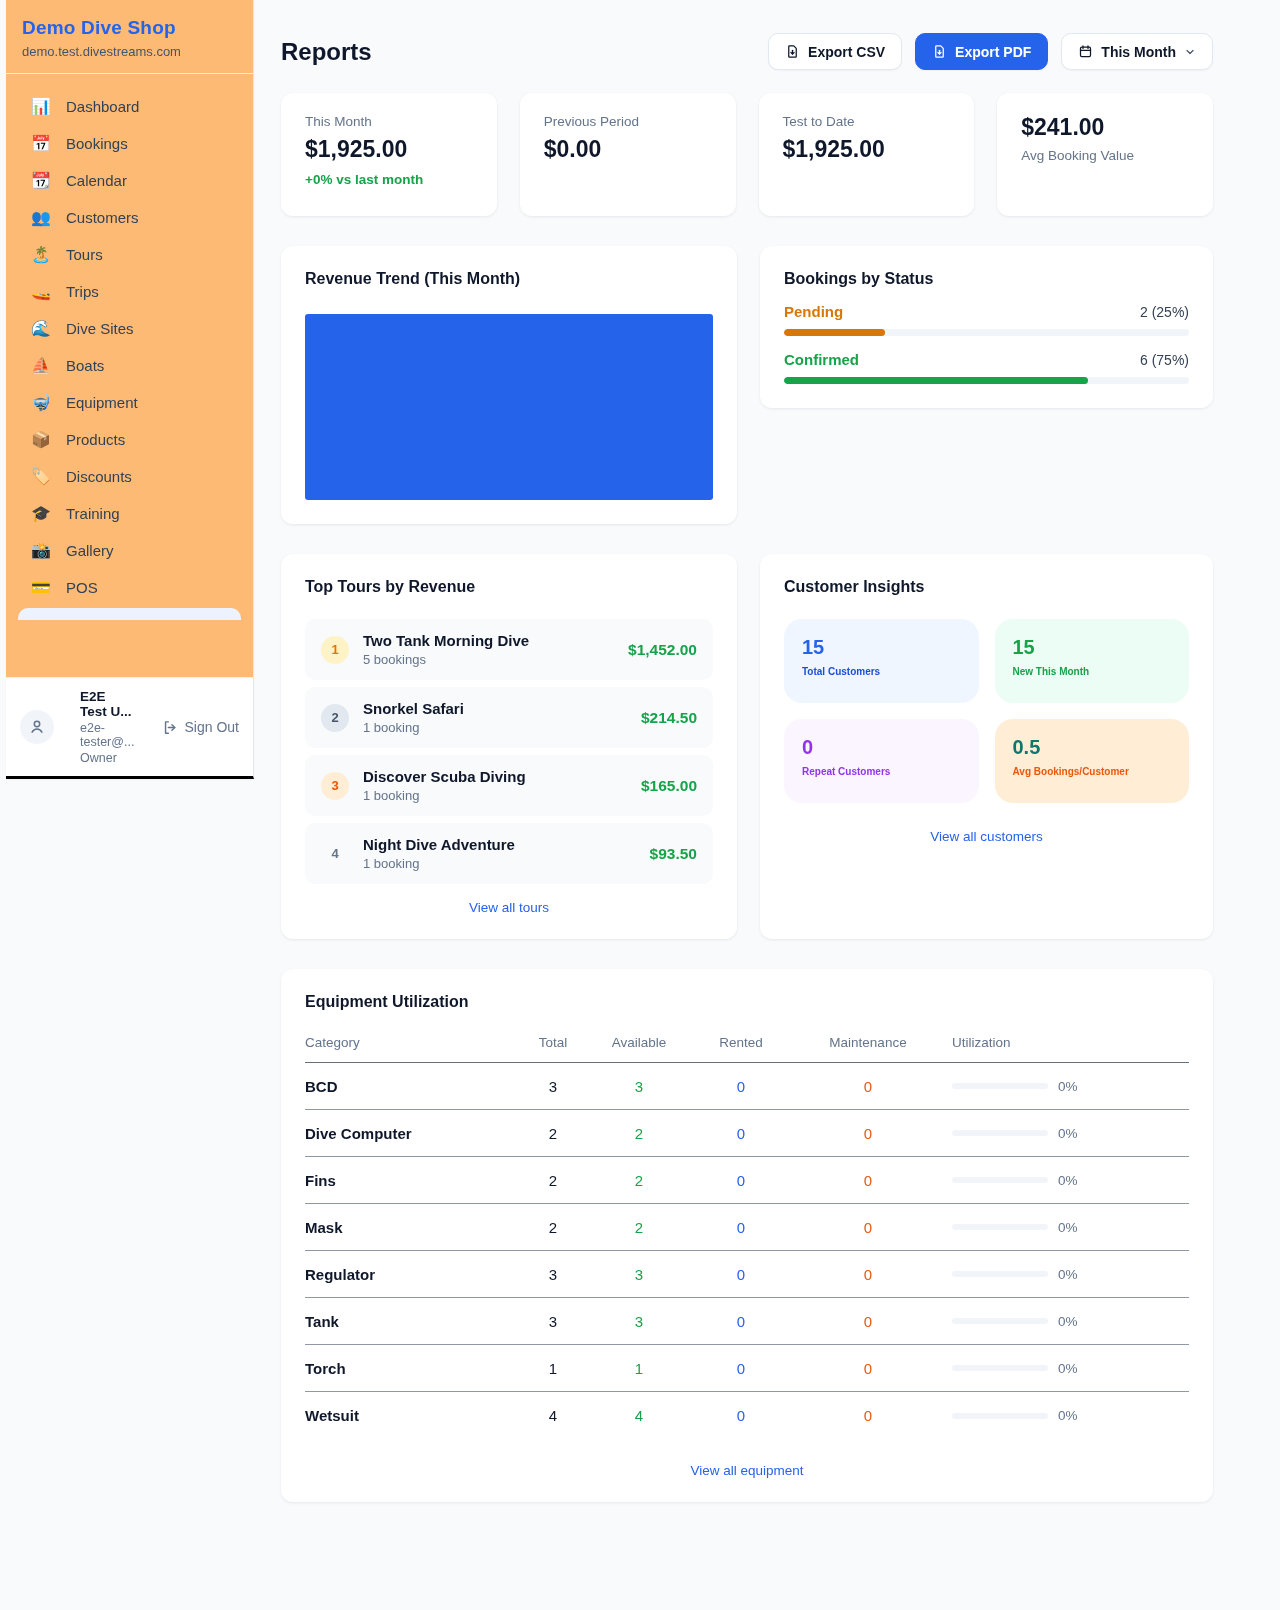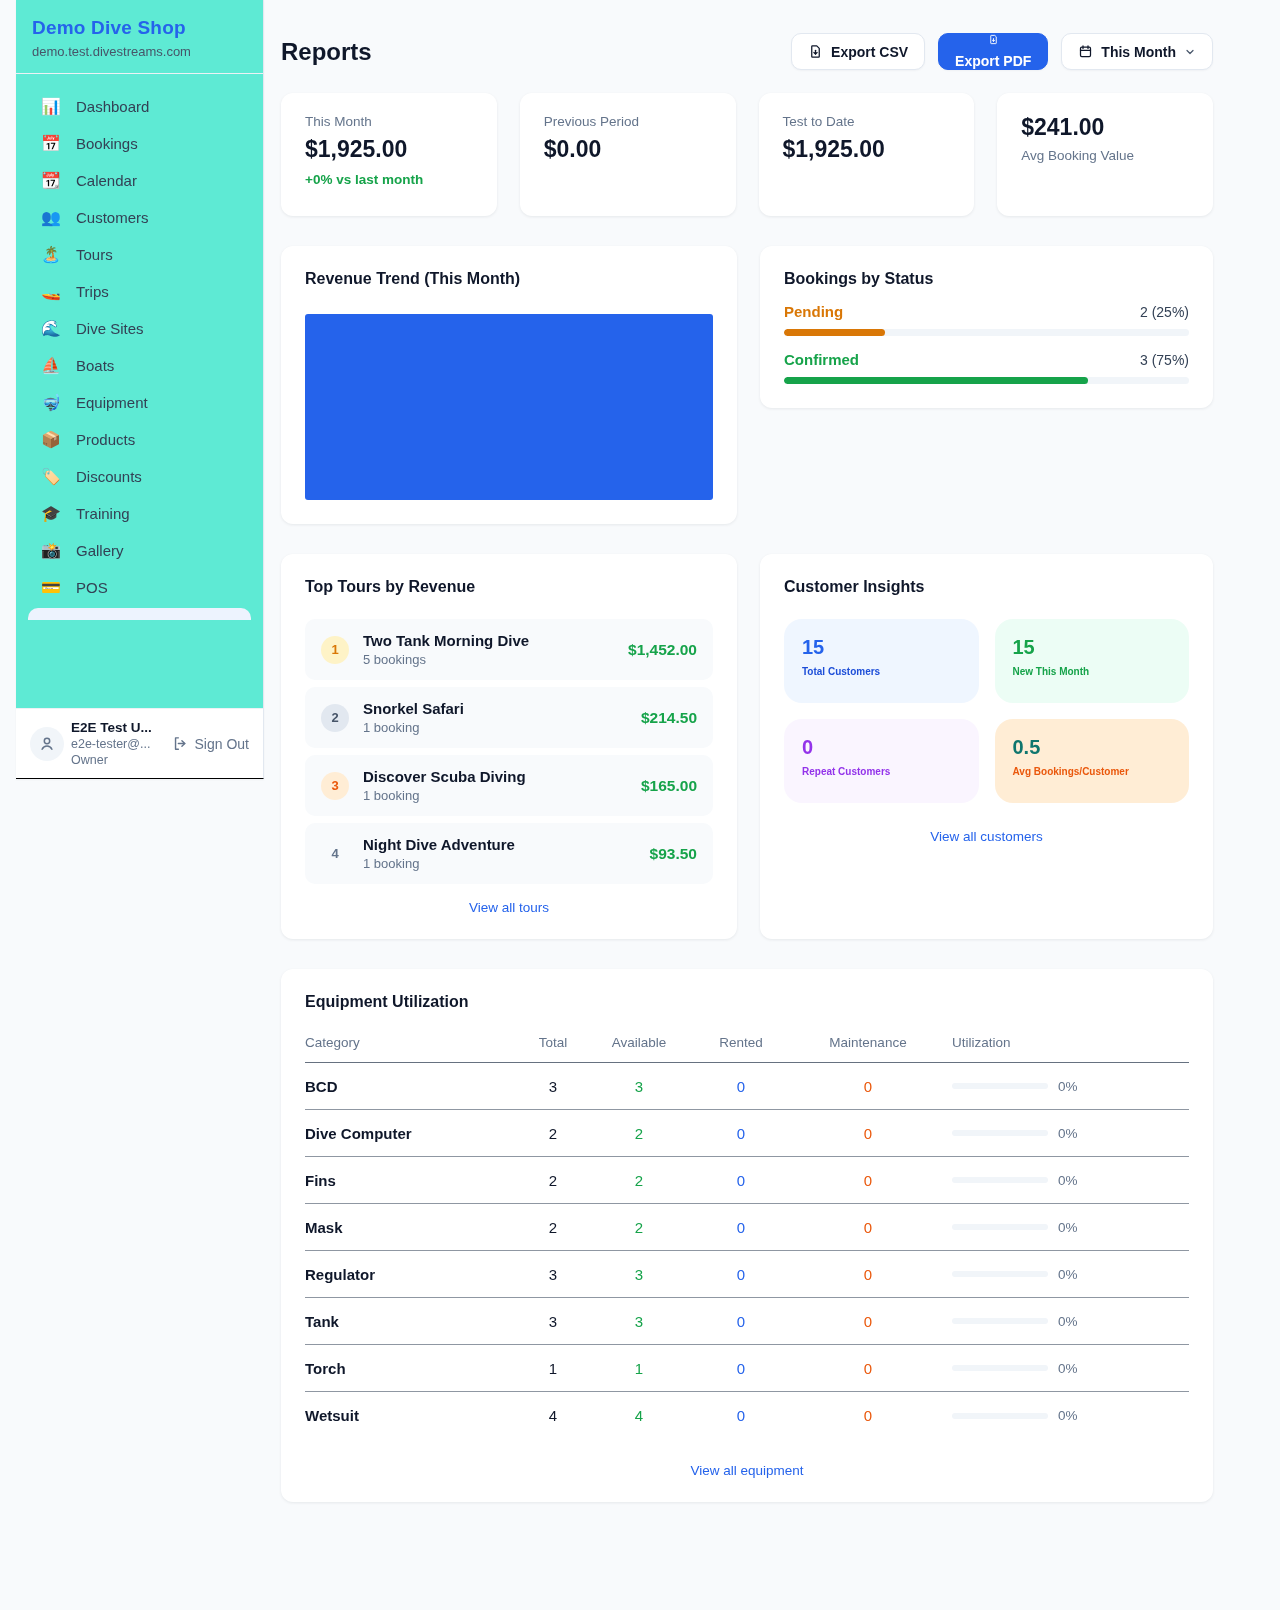--- a/index.html
+++ b/index.html
@@ -1,48 +1,48 @@
 <!DOCTYPE html>
 <html><head>
 <meta charset="utf-8">
 <style>
   * { margin:0; padding:0; box-sizing:border-box; }
   html,body { width:1280px; min-height:1610px; background:#f8fafc; font-family:"Liberation Sans", sans-serif; color:#0f172a; }
 
   
-  .sidebar { position:absolute; left:16px; top:0; width:248px; height:779px; background:#5eead4;
-             border-right:1px solid #e2e8f0; border-bottom:1px solid #000000;
+  .sidebar { position:absolute; left:6px; top:0; width:248px; height:779px; background:#fdba74;
+             border-right:1px solid #e2e8f0; border-bottom:3px solid #000000;
              box-shadow:0 1px 2px rgba(15,23,42,.04); }
   .sb-head { padding:17px 16px 14px; border-bottom:1px solid #edf1f5; }
   .sb-title { font-size:19px; font-weight:700; color:#2563eb; letter-spacing:.2px; }
   .sb-sub { font-size:13px; color:#475569; margin-top:5px; }
   .sb-nav { padding:14px 12px 0; height:631px; overflow:hidden; }
   .nav-item { display:flex; align-items:center; gap:14px; padding:10px 12px; border-radius:8px;
               font-size:15px; color:#334155; cursor:pointer; }
   .nav-icon { width:22px; font-size:16px; text-align:center; line-height:1; }
   .nav-partial { height:12px; margin:2px 0 0; background:#edf3fe; border-radius:10px 10px 0 0; }
   .sb-user { position:absolute; bottom:0; left:0; width:100%; border-top:1px solid #edf1f5;
-             padding:11px 14px; display:flex; align-items:center; gap:7px; background:#fff; }
+             padding:11px 14px; display:flex; align-items:center; gap:26px; background:#fff; }
   .avatar { width:34px; height:34px; border-radius:50%; background:#f1f5f9; display:flex;
             align-items:center; justify-content:center; flex:0 0 auto; }
   .u-name { font-size:13.5px; font-weight:700; color:#0f172a; }
   .u-mail, .u-role { font-size:12.5px; color:#64748b; margin-top:2px; }
   .signout { margin-left:auto; display:flex; align-items:center; gap:6px; font-size:14px;
              color:#64748b; cursor:pointer; white-space:nowrap; }
 
   
   .main { margin-left:248px; padding:33px 0 40px 33px; }
   .content { width:932px; }
   .page-head { display:flex; align-items:center; justify-content:space-between; margin-bottom:23px; }
   .page-title { font-size:24px; font-weight:800; color:#0f172a; }
   .head-actions { display:flex; gap:13px; }
   .btn { display:flex; align-items:center; gap:8px; height:37px; padding:0 16px; border-radius:10px;
          font-size:14px; font-weight:600; background:#fff; border:1px solid #e2e8f0; color:#0f172a;
          cursor:pointer; box-shadow:0 1px 2px rgba(15,23,42,.04); }
-  .btn.primary { background:#2563eb; border-color:#2563eb; color:#fff;flex-direction:column; }
+  .btn.primary { background:#2563eb; border-color:#2563eb; color:#fff; }
   .btn svg { display:block; }
 
   .card { background:#fff; border-radius:12px; box-shadow:0 1px 3px rgba(15,23,42,.08); }
 
   
   .stats { display:grid; grid-template-columns:repeat(4,1fr); gap:23px; }
   .stat { padding:21px 24px; height:123px; }
   .stat-label { font-size:13.5px; color:#64748b; }
   .stat-value { font-size:23px; font-weight:800; color:#0f172a; margin-top:7px; }
   .stat-delta { font-size:13.5px; font-weight:600; color:#16a34a; margin-top:9px; }
@@ -273,21 +273,21 @@
           <span class="status-name pending">Pending</span>
           <span class="status-val">2 (25%)</span>
         </div>
         <div class="track">
               <div class="fill pending" style="width: 25%;"></div>
             </div>
       </div>
       <div class="status-row">
         <div class="status-top">
           <span class="status-name confirmed">Confirmed</span>
-          <span class="status-val">3 (75%)</span>
+          <span class="status-val">6 (75%)</span>
         </div>
         <div class="track">
               <div class="fill confirmed" style="width: 75%;"></div>
             </div>
       </div>
     </div>
   </div>
 
   <div class="grid2 stretch">
     <div class="card tours-card">

